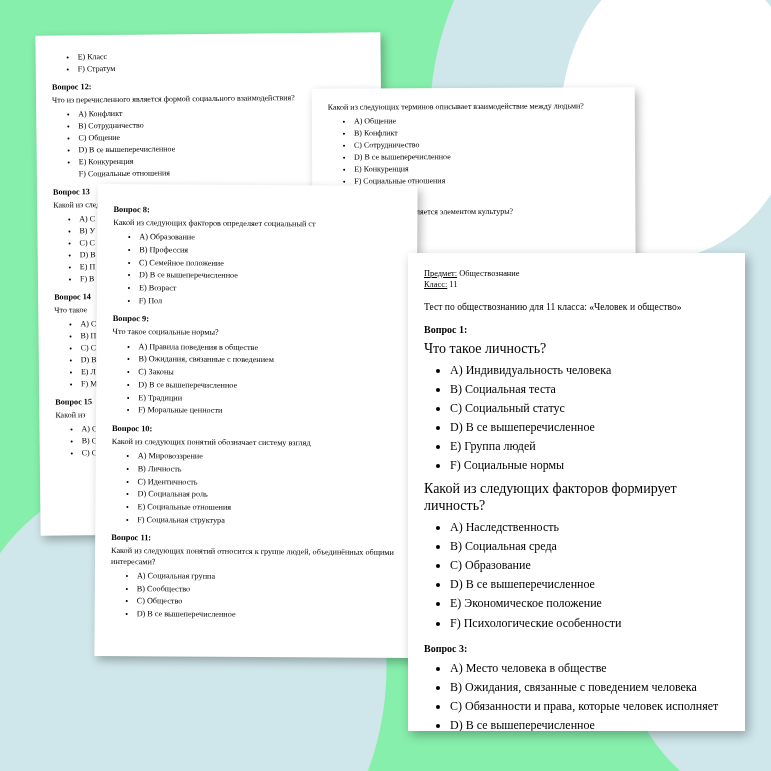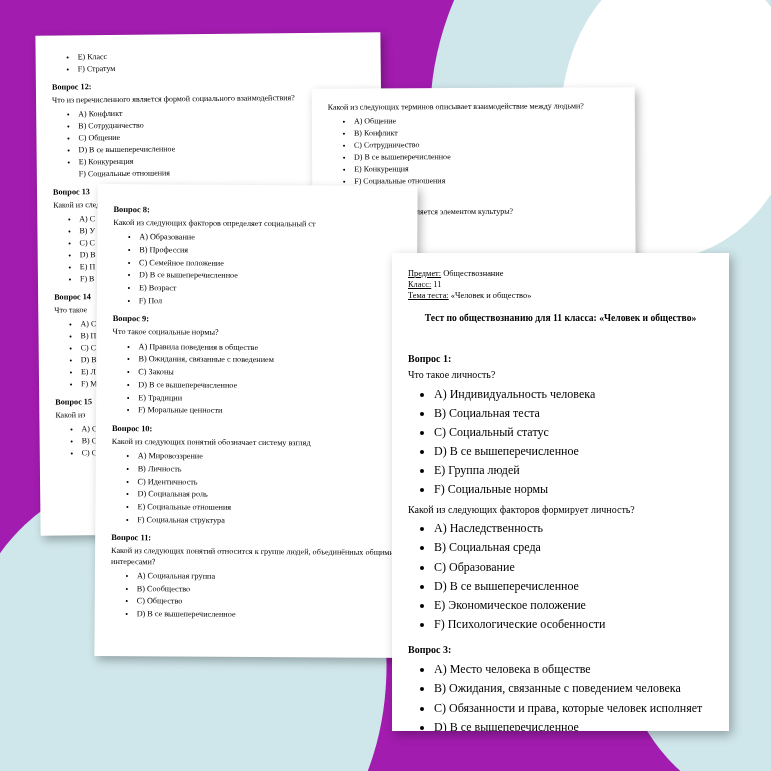--- a/index.html
+++ b/index.html
@@ -1,21 +1,21 @@
 <!DOCTYPE html>
 <html><head>
 <meta charset="utf-8">
 <style>
   html,body{margin:0;padding:0;}
   body{
     width:771px;height:771px;overflow:hidden;
     background:#ffffff;
     font-family:"Liberation Serif", serif;
   }
-  #stage{position:relative;width:771px;height:771px;overflow:hidden;background:#a21caf;}
+  #stage{position:relative;width:771px;height:771px;overflow:hidden;background:#86efac;}
 
   
   .blob{position:absolute;background:#cfe6ea;}
   .blob-bl{
     left:-40px;top:470px;width:430px;height:420px;
     border-radius:46% 54% 40% 60% / 50% 42% 58% 50%;
     transform:rotate(-8deg);
   }
   .blob-tr{
     left:430px;top:-150px;width:470px;height:560px;
@@ -37,34 +37,34 @@
     position:absolute;background:#ffffff;
     box-shadow:3px 4px 10px rgba(0,0,0,0.30);
     overflow:hidden;
     color:#000;
   }
   .sheet .inner{padding:14px 16px 8px 16px;}
 
   .s1{left:38px;top:34px;width:345px;height:500px;transform:rotate(-0.6deg);}
   .s2{left:96px;top:185px;width:320px;height:472px;transform:rotate(0.4deg);}
   .s3{left:313px;top:88px;width:323px;height:490px;transform:rotate(-0.3deg);}
-  .s4{left:392px;top:253px;width:337px;height:478px;}
+  .s4{left:408px;top:253px;width:337px;height:478px;}
 
   .q-title{font-weight:bold;font-size:8.2px;margin:7px 0 4px 0;}
   .q-text{font-size:8px;margin:0 0 3px 0;line-height:1.25;}
   ul.opts{margin:2px 0 4px 0;padding-left:26px;list-style:disc;}
   ul.opts li{font-size:8px;line-height:1.45;}
 
   
   .hdr-line{font-size:8.4px;margin:2px 0;}
   .u{text-decoration:underline;}
-  .doc-title{font-weight:bold;font-size:9.6px;text-align:center;margin:12px 0 30px 0;}
+  .doc-title{font-weight:normal;font-size:9.6px;margin:12px 0 12px 0;}
 
   .s4 .q-title{font-size:10px;margin:10px 0 5px 0;}
-  .s4 .q-text{font-size:10px;}
+  .s4 .q-text{font-size:14px;}
   .s4 ul.opts li{font-size:12px;line-height:1.6;}
 
   .s2 .q-title{font-size:8.4px;}
   .s2 .q-text{font-size:8.2px;}
   .s2 ul.opts li{font-size:8.2px;line-height:1.55;}
 
   .s3 .q-title{font-size:8.2px;}
   .s3 .q-text{font-size:8px;}
   .s3 ul.opts li{font-size:8px;line-height:1.5;}
 
@@ -228,24 +228,20 @@
   <div class="sheet s4">
     <div class="inner">
       <div class="hdr-line">
         <span class="u">Предмет:</span>
         <span>Обществознание</span>
       </div>
       <div class="hdr-line">
         <span class="u">Класс:</span>
         <span>11</span>
       </div>
-      <div class="hdr-line">
-        <span class="u">Тема теста:</span>
-        <span>«Человек и общество»</span>
-      </div>
 
       <div class="doc-title">Тест по обществознанию для 11 класса: «Человек и общество»</div>
 
       <div class="q-title">Вопрос 1:</div>
       <div class="q-text">Что такое личность?</div>
       <ul class="opts">
         <li>A) Индивидуальность человека</li>
         <li>B) Социальная теста</li>
         <li>C) Социальный статус</li>
         <li>D) В се вышеперечисленное</li>

